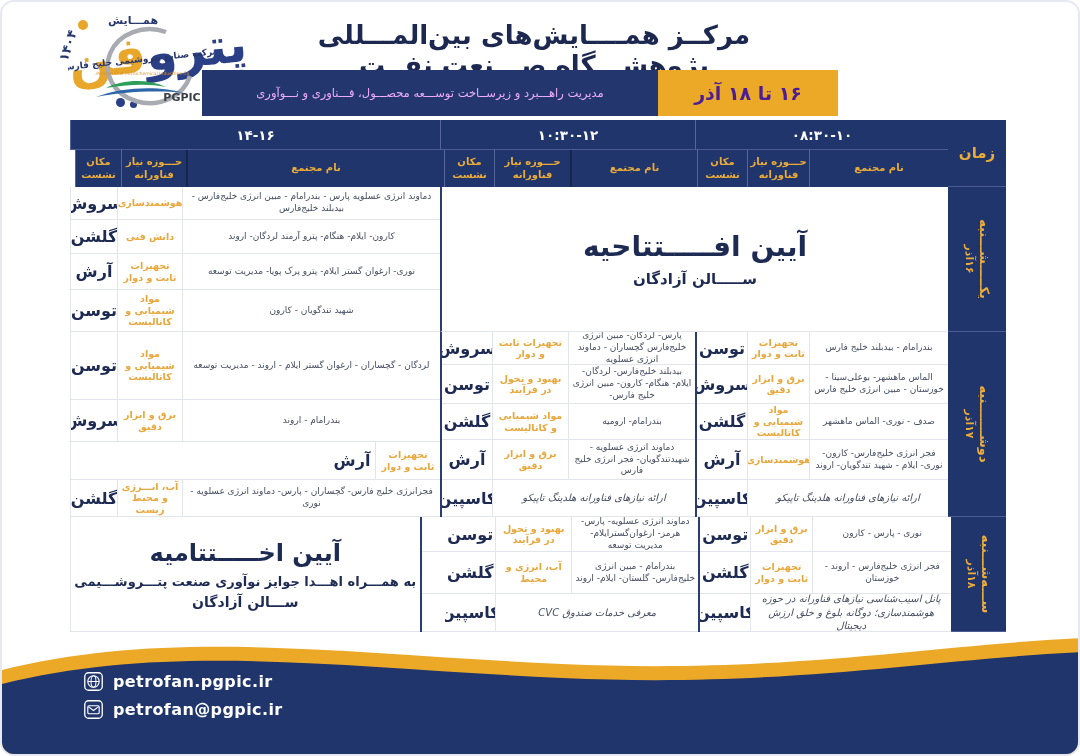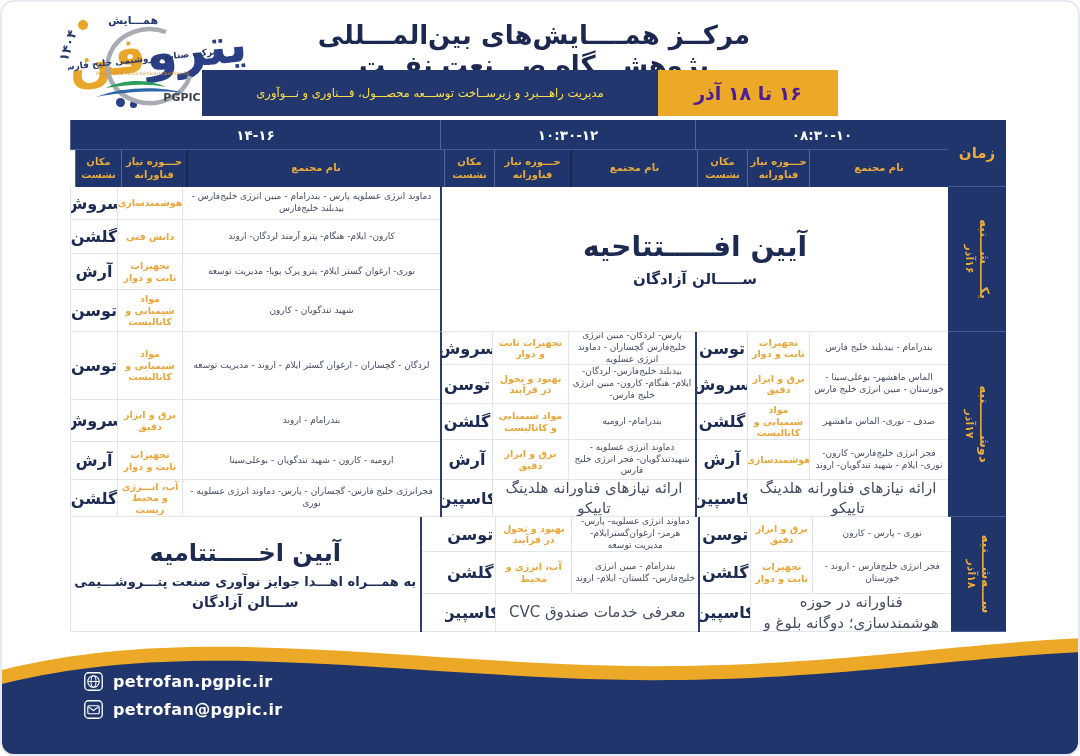--- a/index.html
+++ b/index.html
@@ -21,21 +21,21 @@
 
   .main-title { position:absolute; right:248px; top:18px; width:592px; text-align:center;
                 font-size:26px; font-weight:bold; color:#1c2850; }
 
   .sub-band { position:absolute; right:240px; top:68px; width:636px; height:46px;
               background:#23376e; display:flex; }
   .date-badge { width:180px; height:100%; background:#eca928; color:#4c1d95;
                 display:flex; align-items:center; justify-content:center;
                 font-size:19px; font-weight:bold; }
   .dept { flex:1; display:flex; flex-direction:column; align-items:center; justify-content:center;
-          color:#fde047; line-height:1.45; }
+          color:#f0abfc; line-height:1.45; }
   .dept-l1 { font-size:11.5px; }
   .dept-l2 { font-size:12.5px; font-weight:bold; }
 
   .pgpic { position:absolute; left:66px; top:20px; width:146px; height:96px; }
 
   
   .sched { position:absolute; right:72px; top:118px; width:936px; height:512px; background:#fff; }
   .thead { display:flex; height:67px; }
   .zaman { width:58px; height:67px; background:#20356b; color:#ecac3a;
            display:flex; align-items:center; justify-content:center;
@@ -60,21 +60,21 @@
 
   .block { display:flex; flex-direction:column; border-left:2px solid #2a3c72; background:#fff; }
   .block.light-edge { border-left:1px solid #e2e5ec; }
   .trow { display:flex; border-bottom:1px solid #e2e5ec; }
   .cell { display:flex; align-items:center; justify-content:center; text-align:center;
           padding:1px 3px; border-left:1px solid #e2e5ec; overflow:hidden; }
   .cell:last-child { border-left:none; }
   .c-name { font-size:9px; color:#454d60; line-height:1.3; }
   .c-need { font-size:9.5px; font-weight:bold; color:#e8a73c; line-height:1.2; }
   .c-place { font-size:16px; font-weight:bold; color:#1d2a52; }
-  .c-span { font-size:15px; color:#454d60; line-height:1.35; }
+  .c-span { font-size:10px; color:#454d60; line-height:1.35;font-style:italic; }
 
   
   .a-name{width:139px}.a-need{width:62px}.a-place{width:50px}.a-span{width:201px}
   .b-name{width:127px}.b-need{width:76px}.b-place{width:50px}.b-span{width:203px}
   .t-name{width:258px}.t-need{width:65px}.t-place{width:46px}
 
   .ceremony { background:#fff; display:flex; flex-direction:column;
               align-items:center; justify-content:center; border-left:2px solid #2a3c72;
               border-bottom:1px solid #e2e5ec; color:#1d2a52; text-align:center; }
   .ceremony.light-edge { border-left:1px solid #e2e5ec; }
@@ -255,21 +255,20 @@
           <div class="cell c-name t-name">لردگان - گچساران - ارغوان گستر ایلام - اروند - مدیریت توسعه</div>
           <div class="cell c-need t-need">مواد شیمیایی و کاتالیست</div>
           <div class="cell c-place t-place">توسن</div>
         </div>
         <div class="trow" style="height:42px">
           <div class="cell c-name t-name">بندرامام - اروند</div>
           <div class="cell c-need t-need">برق و ابزار دقیق</div>
           <div class="cell c-place t-place">سروش</div>
         </div>
         <div class="trow" style="height:38px">
-          <div class="cell c-name t-name">ارومیه - کارون - شهید تندگویان - بوعلی‌سینا</div>
           <div class="cell c-need t-need">تجهیزات ثابت و دوار</div>
           <div class="cell c-place t-place">آرش</div>
         </div>
         <div class="trow" style="height:37px">
           <div class="cell c-name t-name">فجرانرژی خلیج فارس- گچساران - پارس- دماوند انرژی عسلویه - نوری</div>
           <div class="cell c-need t-need">آب، انـــرژی و محیط زیست</div>
           <div class="cell c-place t-place">گلشن</div>
         </div>
       </div>
     </div>

